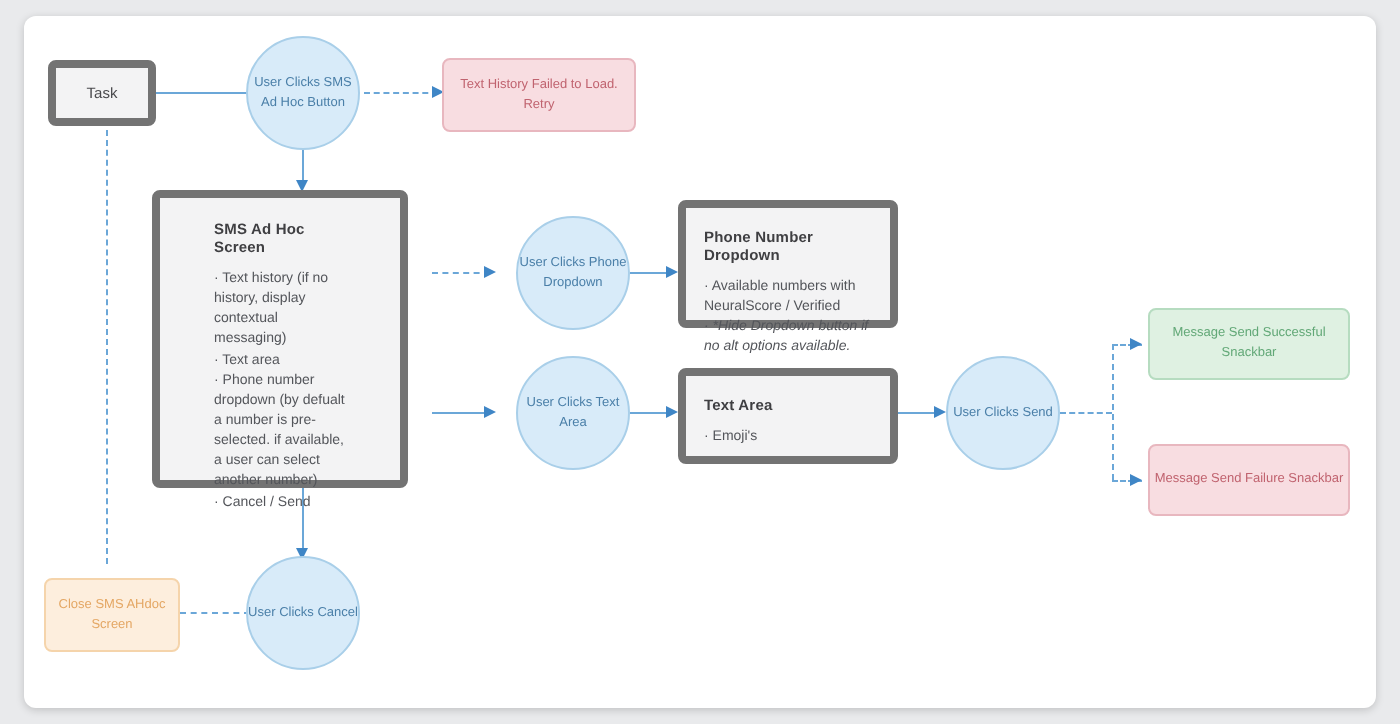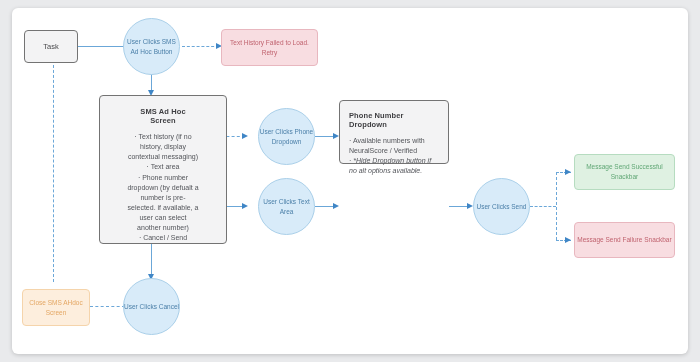--- a/index.html
+++ b/index.html
@@ -20,21 +20,21 @@
   }
   .node{position:absolute;box-sizing:border-box;}
 
   
   .rect{
     border-radius:4px;
     display:flex;flex-direction:column;
     justify-content:center;
   }
   .rect.center{align-items:center;text-align:center;}
-  .rect-grey{background:#f3f3f4;border:1px solid #737373;color:#555;}
+  .rect-grey{background:#f3f3f4;border:4px solid #737373;color:#555;}
   .rect-red{background:#f8dde1;border:1px solid #e8b7bf;color:#c0636f;}
   .rect-green{background:#dff1e2;border:1px solid #b6dcc0;color:#62a877;}
   .rect-orange{background:#fdeedd;border:1px solid #f5d4ab;color:#e4a764;}
 
   .box-title{
     font-size:7.5px;font-weight:bold;color:#3f3f42;
     margin:0 0 7px 0;letter-spacing:.1px;
   }
   .box-body{
     font-size:7px;color:#53555a;line-height:1.45;
@@ -121,21 +121,21 @@
   </div>
 
   <div class="node circ" style="left:111px;top:10px;width:57px;height:57px;">
     <span>User Clicks SMS Ad Hoc Button</span>
   </div>
 
   <div class="node rect rect-red center" style="left:209px;top:21px;width:97px;height:37px;">
     <span class="snack-label">Text History Failed to Load. Retry</span>
   </div>
 
-  <div class="node rect rect-grey" style="left:87px;top:87px;width:128px;height:149px;padding:11px 27px;justify-content:flex-start;text-align:center;">
+  <div class="node rect rect-grey" style="left:64px;top:87px;width:128px;height:149px;padding:11px 27px;justify-content:flex-start;">
     <div class="box-title">SMS Ad Hoc Screen</div>
     <div class="box-body">
       <div>· Text history (if no history, display contextual messaging)</div>
       <div>· Text area</div>
       <div>· Phone number dropdown (by defualt a number is pre-selected. if available, a user can select another number)</div>
       <div>· Cancel / Send</div>
     </div>
   </div>
 
   <div class="node circ" style="left:246px;top:100px;width:57px;height:57px;">
@@ -147,20 +147,26 @@
     <div class="box-body">
       <div>· Available numbers with NeuralScore / Verified</div>
       <div class="it">· *Hide Dropdown button if no alt options available.</div>
     </div>
   </div>
 
   <div class="node circ" style="left:246px;top:170px;width:57px;height:57px;">
     <span>User Clicks Text Area</span>
   </div>
 
+  <div class="node rect rect-grey" style="left:327px;top:176px;width:110px;height:48px;padding:10px 9px;justify-content:flex-start;">
+    <div class="box-title">Text Area</div>
+    <div class="box-body">
+      <div>· Emoji's</div>
+    </div>
+  </div>
 
   <div class="node circ" style="left:461px;top:170px;width:57px;height:57px;">
     <span>User Clicks Send</span>
   </div>
 
   <div class="node rect rect-green center" style="left:562px;top:146px;width:101px;height:36px;">
     <span class="snack-label">Message Send Successful Snackbar</span>
   </div>
 
   <div class="node rect rect-red center" style="left:562px;top:214px;width:101px;height:36px;">

